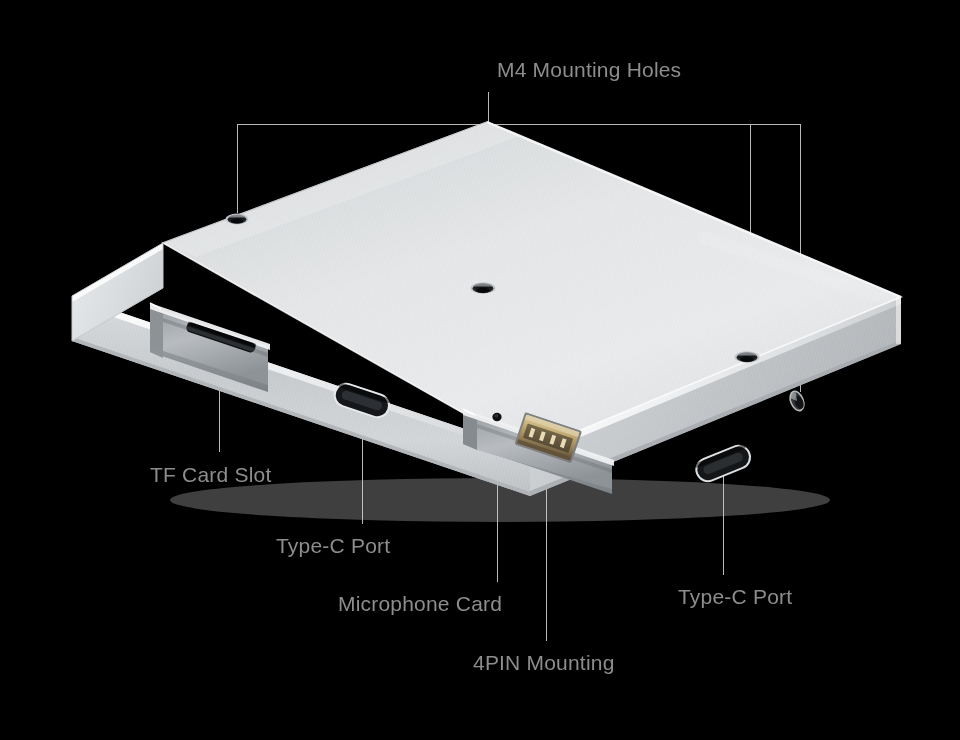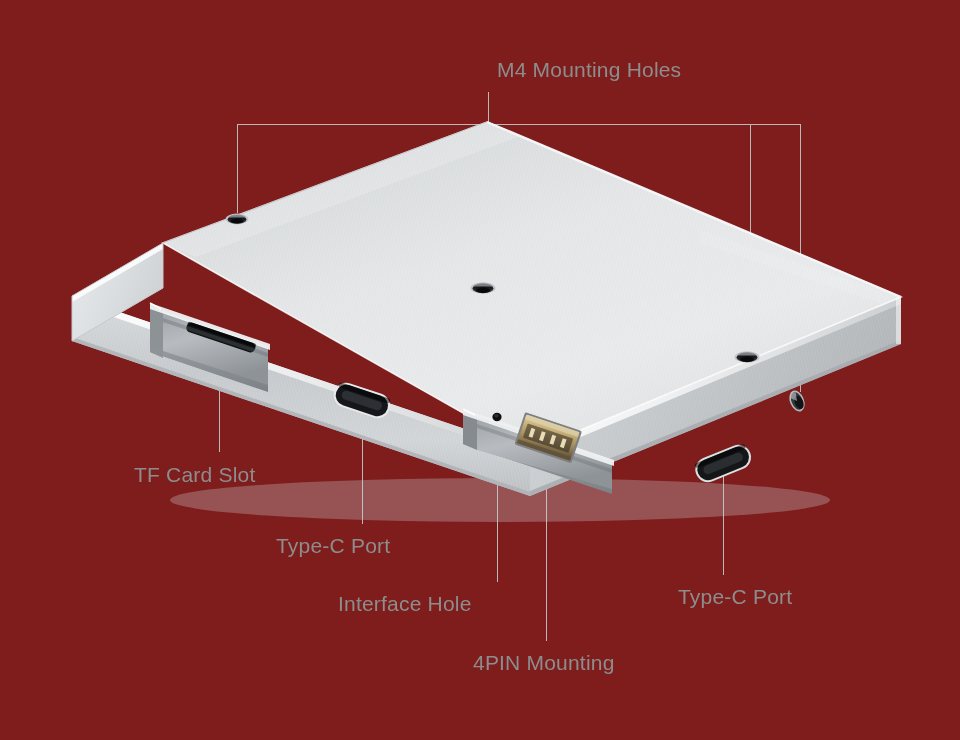--- a/index.html
+++ b/index.html
@@ -5,42 +5,42 @@
 <style>
   html, body {
     margin: 0;
     padding: 0;
     background: #ffffff;
   }
   #stage {
     position: relative;
     width: 960px;
     height: 740px;
-    background: #7f1d1d;
+    background: #000000;
     overflow: hidden;
     font-family: "Liberation Sans", "DejaVu Sans", sans-serif;
   }
   #diagram-svg {
     position: absolute;
     left: 0; top: 0;
     width: 960px;
     height: 740px;
     display: block;
   }
   .callout-label {
     position: absolute;
     color: #8d8d8d;
     font-size: 21px;
     font-weight: 400;
     letter-spacing: 0.2px;
     white-space: nowrap;
     font-family: "Liberation Sans", "DejaVu Sans", sans-serif;
   }
   #label-m4    { left: 497px; top: 58px; }
-  #label-tf    { left: 134px; top: 463px; }
+  #label-tf    { left: 150px; top: 463px; }
   #label-typec1{ left: 276px; top: 534px; }
   #label-mic   { left: 338px; top: 592px; }
   #label-4pin  { left: 473px; top: 651px; }
   #label-typec2{ left: 678px; top: 585px; }
 </style>
 </head>
 <body>
 
 <div id="stage">
 
@@ -258,19 +258,19 @@
 
     </g>
   </svg>
 
   <div class="callout-label" id="label-m4">M4 Mounting Holes</div>
 
   <div class="callout-label" id="label-tf">TF Card Slot</div>
 
   <div class="callout-label" id="label-typec1">Type-C Port</div>
 
-  <div class="callout-label" id="label-mic">Interface Hole</div>
+  <div class="callout-label" id="label-mic">Microphone Card</div>
 
   <div class="callout-label" id="label-4pin">4PIN Mounting</div>
 
   <div class="callout-label" id="label-typec2">Type-C Port</div>
 
 </div>
 
 </body></html>

